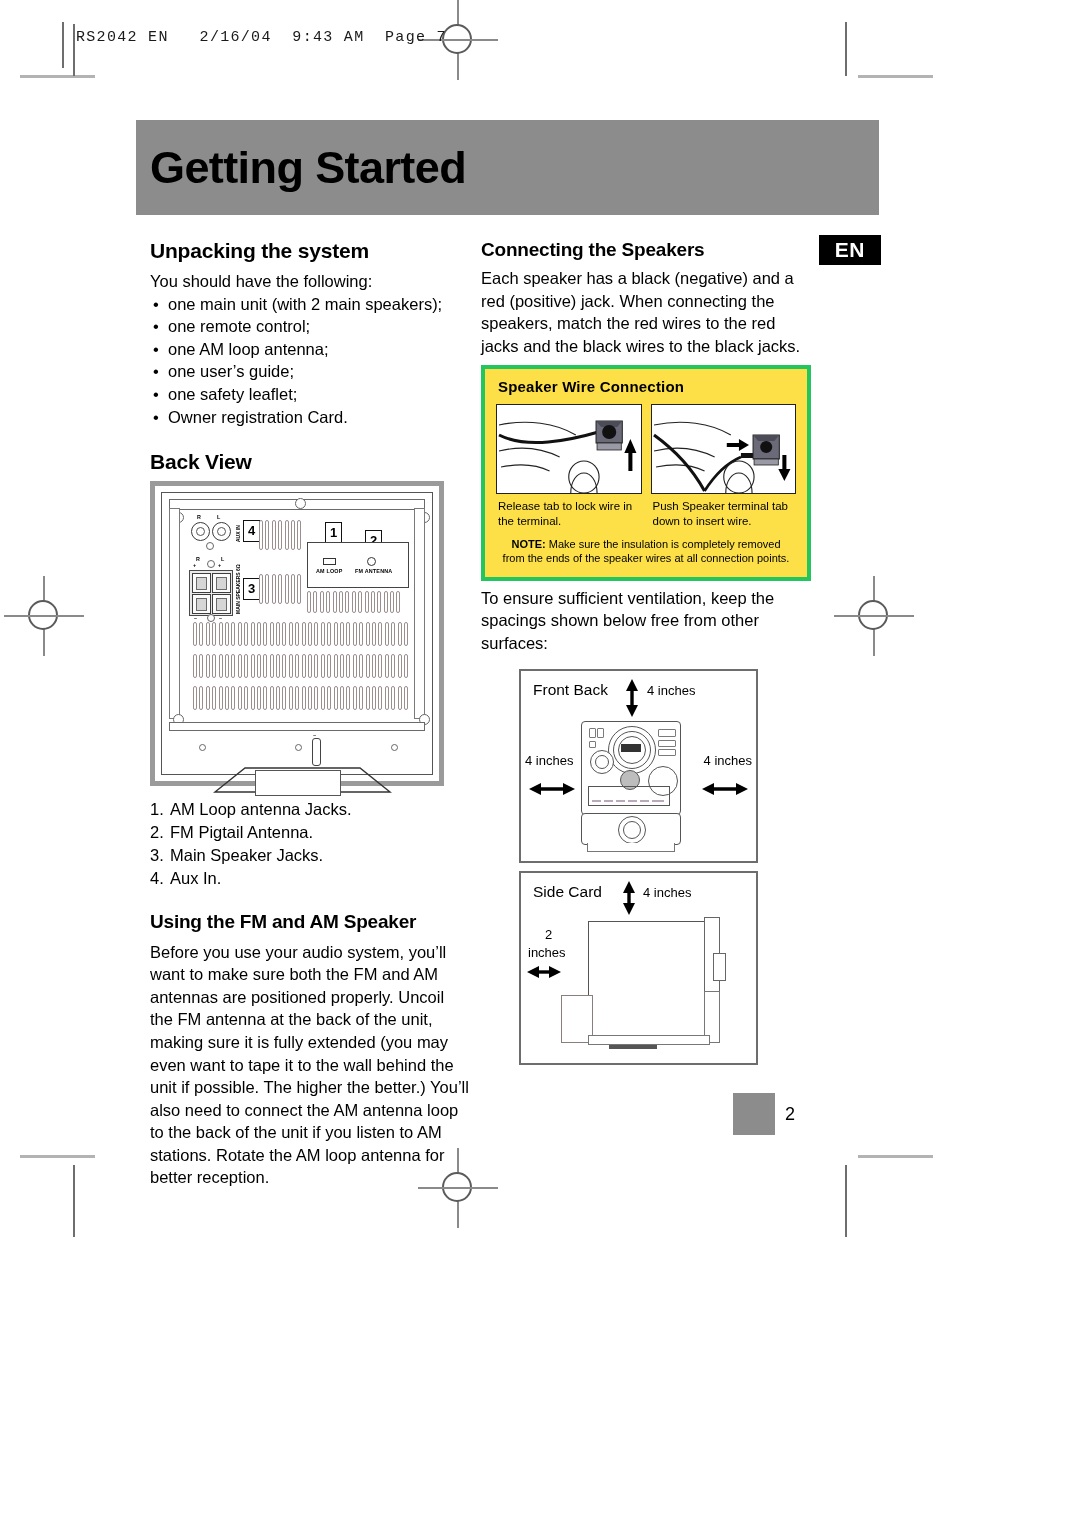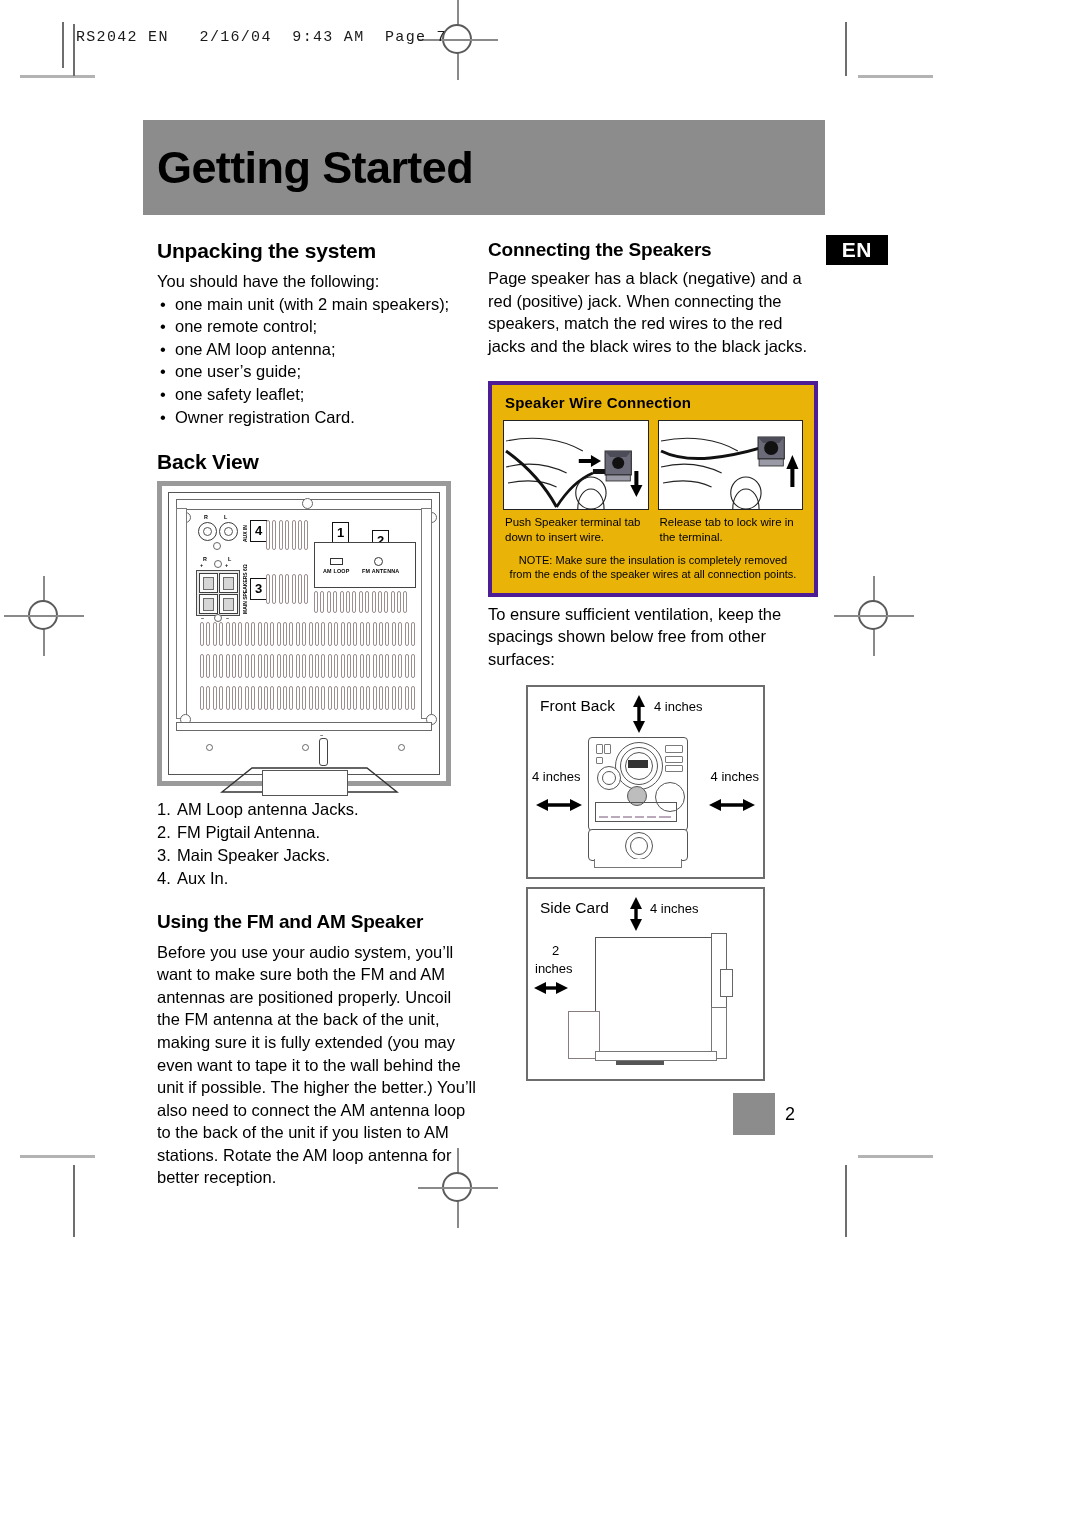--- a/index.html
+++ b/index.html
@@ -17,21 +17,21 @@
   .reg i{position:absolute;left:10px;top:10px;width:30px;height:30px;
          border:2px solid #5b5b5b;border-radius:50%;background:#fff;box-sizing:border-box;}
 
   
   .slug{position:absolute;left:62px;top:22px;width:790px;height:46px;}
   .slug .bar{position:absolute;left:0;top:0;width:2px;height:46px;background:#6e6e6e;}
   .slug .txt{position:absolute;left:14px;top:7px;font-family:"Liberation Mono",monospace;
              font-size:15px;letter-spacing:1.3px;color:#1a1a1a;white-space:pre;}
 
   
-  .content{position:absolute;left:143px;top:120px;width:682px;}
+  .content{position:absolute;left:136px;top:120px;width:743px;}
 
   .title-band{background:#8c8c8c;height:95px;display:flex;align-items:center;padding-left:14px;}
   .title-band h1{margin:0;font-size:45px;font-weight:bold;letter-spacing:-0.6px;color:#000;}
 
   .cols{position:relative;margin-top:24px;}
   .col-l{position:absolute;left:14px;top:0;width:320px;}
   .col-r{position:absolute;left:345px;top:0;width:400px;}
 
   h2{margin:0 0 7px 0;font-size:21px;font-weight:bold;letter-spacing:-0.2px;}
   h3{margin:0 0 6px 0;font-size:19px;font-weight:bold;letter-spacing:-0.2px;}
@@ -40,28 +40,28 @@
   ul.bul li{padding-left:18px;position:relative;}
   ul.bul li::before{content:"\2022";position:absolute;left:3px;}
   ol.num{margin:0;padding:0;list-style:none;font-size:16.5px;line-height:1.4;}
   ol.num li{padding-left:20px;position:relative;}
   ol.num li span.n{position:absolute;left:0;}
 
   .en-badge{position:absolute;right:0;top:-4px;background:#000;color:#fff;
             font-size:21px;font-weight:bold;padding:3px 16px;letter-spacing:0.5px;}
 
   
-  .swbox{border:4px solid #4c1d95;background:#eab308;padding:9px 11px 11px 11px;margin-top:24px;}
+  .swbox{border:4px solid #22c55e;background:#fde047;padding:9px 11px 11px 11px;margin-top:8px;}
   .swbox h4{margin:0 0 9px 2px;font-size:15px;font-weight:bold;letter-spacing:0.2px;}
   .sw-imgs{display:flex;gap:9px;}
   .sw-cell{width:50%;}
   .sw-art{border:1.5px solid #222;height:88px;position:relative;overflow:hidden;background:#fff;}
   .sw-cap{font-size:11.5px;line-height:1.25;margin-top:5px;padding-left:2px;}
   .sw-note{font-size:11px;line-height:1.3;text-align:center;margin-top:9px;padding:0 4px;}
-  .sw-note b{font-weight:normal;}
+  .sw-note b{font-weight:bold;}
 
   
   .backview{border:5px solid #9a9a9a;background:#fff;width:294px;height:305px;
             position:relative;margin-top:6px;box-sizing:border-box;}
   .bv-inner{position:absolute;inset:6px;border:1.5px solid #555;}
   .vent{position:absolute;display:flex;gap:2.4px;}
   .vent b{display:block;width:4px;height:100%;border:1px solid #9b8e8e;
           border-radius:2px;background:#fff;box-sizing:border-box;}
   .screw{position:absolute;width:9px;height:9px;border:1.4px solid #666;border-radius:50%;background:#fff;}
   .rca{position:absolute;width:17px;height:17px;border:1.6px solid #3a3a3a;border-radius:50%;background:#fff;}
@@ -381,25 +381,45 @@
 
         <h3 style="margin-top:20px;">Using the FM and AM Speaker</h3>
         <p style="margin-top:8px;">Before you use your audio system, you’ll want to make sure both the FM and AM antennas are positioned properly.  Uncoil the FM antenna at the back of the unit, making sure it is fully extended (you may even want to tape it to the wall behind the unit if possible. The higher the better.) You’ll also need to connect the AM antenna loop to the back of the unit if you listen to AM stations. Rotate the AM loop antenna for better reception.</p>
       </div>
 
       <div class="col-r">
 
         <div class="en-badge">EN</div>
 
         <h3>Connecting the Speakers</h3>
-        <p style="width:330px;">Page speaker has a black (negative) and a red (positive) jack.  When connecting the speakers, match the red wires to the red jacks and the black wires to the black jacks.</p>
+        <p style="width:330px;">Each speaker has a black (negative) and a red (positive) jack.  When connecting the speakers, match the red wires to the red jacks and the black wires to the black jacks.</p>
 
         <div class="swbox" style="width:300px;">
           <h4>Speaker  Wire Connection</h4>
           <div class="sw-imgs">
+
+            <div class="sw-cell">
+              <div class="sw-art">
+                <svg width="100%" height="100%" viewBox="0 0 142 88" preserveAspectRatio="none">
+                  <path d="M2,20 C30,14 58,18 78,30" fill="none" stroke="#222" stroke-width="1.1"></path>
+                  <path d="M2,46 C26,40 46,44 62,52" fill="none" stroke="#222" stroke-width="1.1"></path>
+                  <path d="M4,62 C24,58 40,60 52,66" fill="none" stroke="#222" stroke-width="1.1"></path>
+                  <path d="M2,30 C30,44 70,36 104,26" fill="none" stroke="#111" stroke-width="3"></path>
+                  <ellipse cx="86" cy="72" rx="15" ry="16" fill="none" stroke="#222" stroke-width="1.1"></ellipse>
+                  <path d="M73,88 C73,76 79,68 86,68 C93,68 99,76 99,88" fill="none" stroke="#222" stroke-width="1.1"></path>
+                  <rect x="98" y="16" width="26" height="22" fill="#6a6a78" stroke="#222" stroke-width="1"></rect>
+                  <polygon points="98,16 124,16 119,22 103,22" fill="#4c4c58"></polygon>
+                  <circle cx="111" cy="27" r="7" fill="#111"></circle>
+                  <rect x="99" y="38" width="24" height="7" fill="#9a9aa6" stroke="#222" stroke-width="0.8"></rect>
+                  <path d="M132,66 v-22" stroke="#000" stroke-width="4"></path>
+                  <polygon points="132,34 126,48 138,48" fill="#000"></polygon>
+                </svg>
+              </div>
+              <div class="sw-cap">Release tab to lock wire in the terminal.</div>
+            </div>
 
             <div class="sw-cell">
               <div class="sw-art">
                 <svg width="100%" height="100%" viewBox="0 0 142 88" preserveAspectRatio="none">
                   <path d="M2,20 C30,14 58,18 78,30" fill="none" stroke="#222" stroke-width="1.1"></path>
                   <path d="M2,46 C26,40 46,44 62,52" fill="none" stroke="#222" stroke-width="1.1"></path>
                   <path d="M4,62 C24,58 40,60 52,66" fill="none" stroke="#222" stroke-width="1.1"></path>
                   <path d="M2,30 C24,46 40,64 52,86" fill="none" stroke="#111" stroke-width="3"></path>
                   <path d="M52,86 C62,70 74,58 88,52" fill="none" stroke="#111" stroke-width="2.6"></path>
                   <rect x="88" y="48" width="12" height="5" fill="#111"></rect>
@@ -410,40 +430,20 @@
                   <circle cx="113" cy="42" r="6" fill="#111"></circle>
                   <rect x="101" y="54" width="24" height="6" fill="#9a9aa6" stroke="#222" stroke-width="0.8"></rect>
                   <path d="M74,40 h16" stroke="#000" stroke-width="4"></path>
                   <polygon points="96,40 86,34 86,46" fill="#000"></polygon>
                   <path d="M131,50 v18" stroke="#000" stroke-width="4"></path>
                   <polygon points="131,76 125,64 137,64" fill="#000"></polygon>
                 </svg>
               </div>
               <div class="sw-cap">Push Speaker terminal tab down to insert wire.</div>
             </div>
-
-            <div class="sw-cell">
-              <div class="sw-art">
-                <svg width="100%" height="100%" viewBox="0 0 142 88" preserveAspectRatio="none">
-                  <path d="M2,20 C30,14 58,18 78,30" fill="none" stroke="#222" stroke-width="1.1"></path>
-                  <path d="M2,46 C26,40 46,44 62,52" fill="none" stroke="#222" stroke-width="1.1"></path>
-                  <path d="M4,62 C24,58 40,60 52,66" fill="none" stroke="#222" stroke-width="1.1"></path>
-                  <path d="M2,30 C30,44 70,36 104,26" fill="none" stroke="#111" stroke-width="3"></path>
-                  <ellipse cx="86" cy="72" rx="15" ry="16" fill="none" stroke="#222" stroke-width="1.1"></ellipse>
-                  <path d="M73,88 C73,76 79,68 86,68 C93,68 99,76 99,88" fill="none" stroke="#222" stroke-width="1.1"></path>
-                  <rect x="98" y="16" width="26" height="22" fill="#6a6a78" stroke="#222" stroke-width="1"></rect>
-                  <polygon points="98,16 124,16 119,22 103,22" fill="#4c4c58"></polygon>
-                  <circle cx="111" cy="27" r="7" fill="#111"></circle>
-                  <rect x="99" y="38" width="24" height="7" fill="#9a9aa6" stroke="#222" stroke-width="0.8"></rect>
-                  <path d="M132,66 v-22" stroke="#000" stroke-width="4"></path>
-                  <polygon points="132,34 126,48 138,48" fill="#000"></polygon>
-                </svg>
-              </div>
-              <div class="sw-cap">Release tab to lock wire in the terminal.</div>
-            </div>
           </div>
 
           <div class="sw-note">
             <b>NOTE:</b>
             <span>Make sure the insulation  is completely removed from the ends of the speaker wires at all connection  points.</span>
           </div>
         </div>
 
         <p style="width:330px;margin-top:6px;">To ensure sufficient ventilation, keep the spacings shown below free from other surfaces:</p>
 

